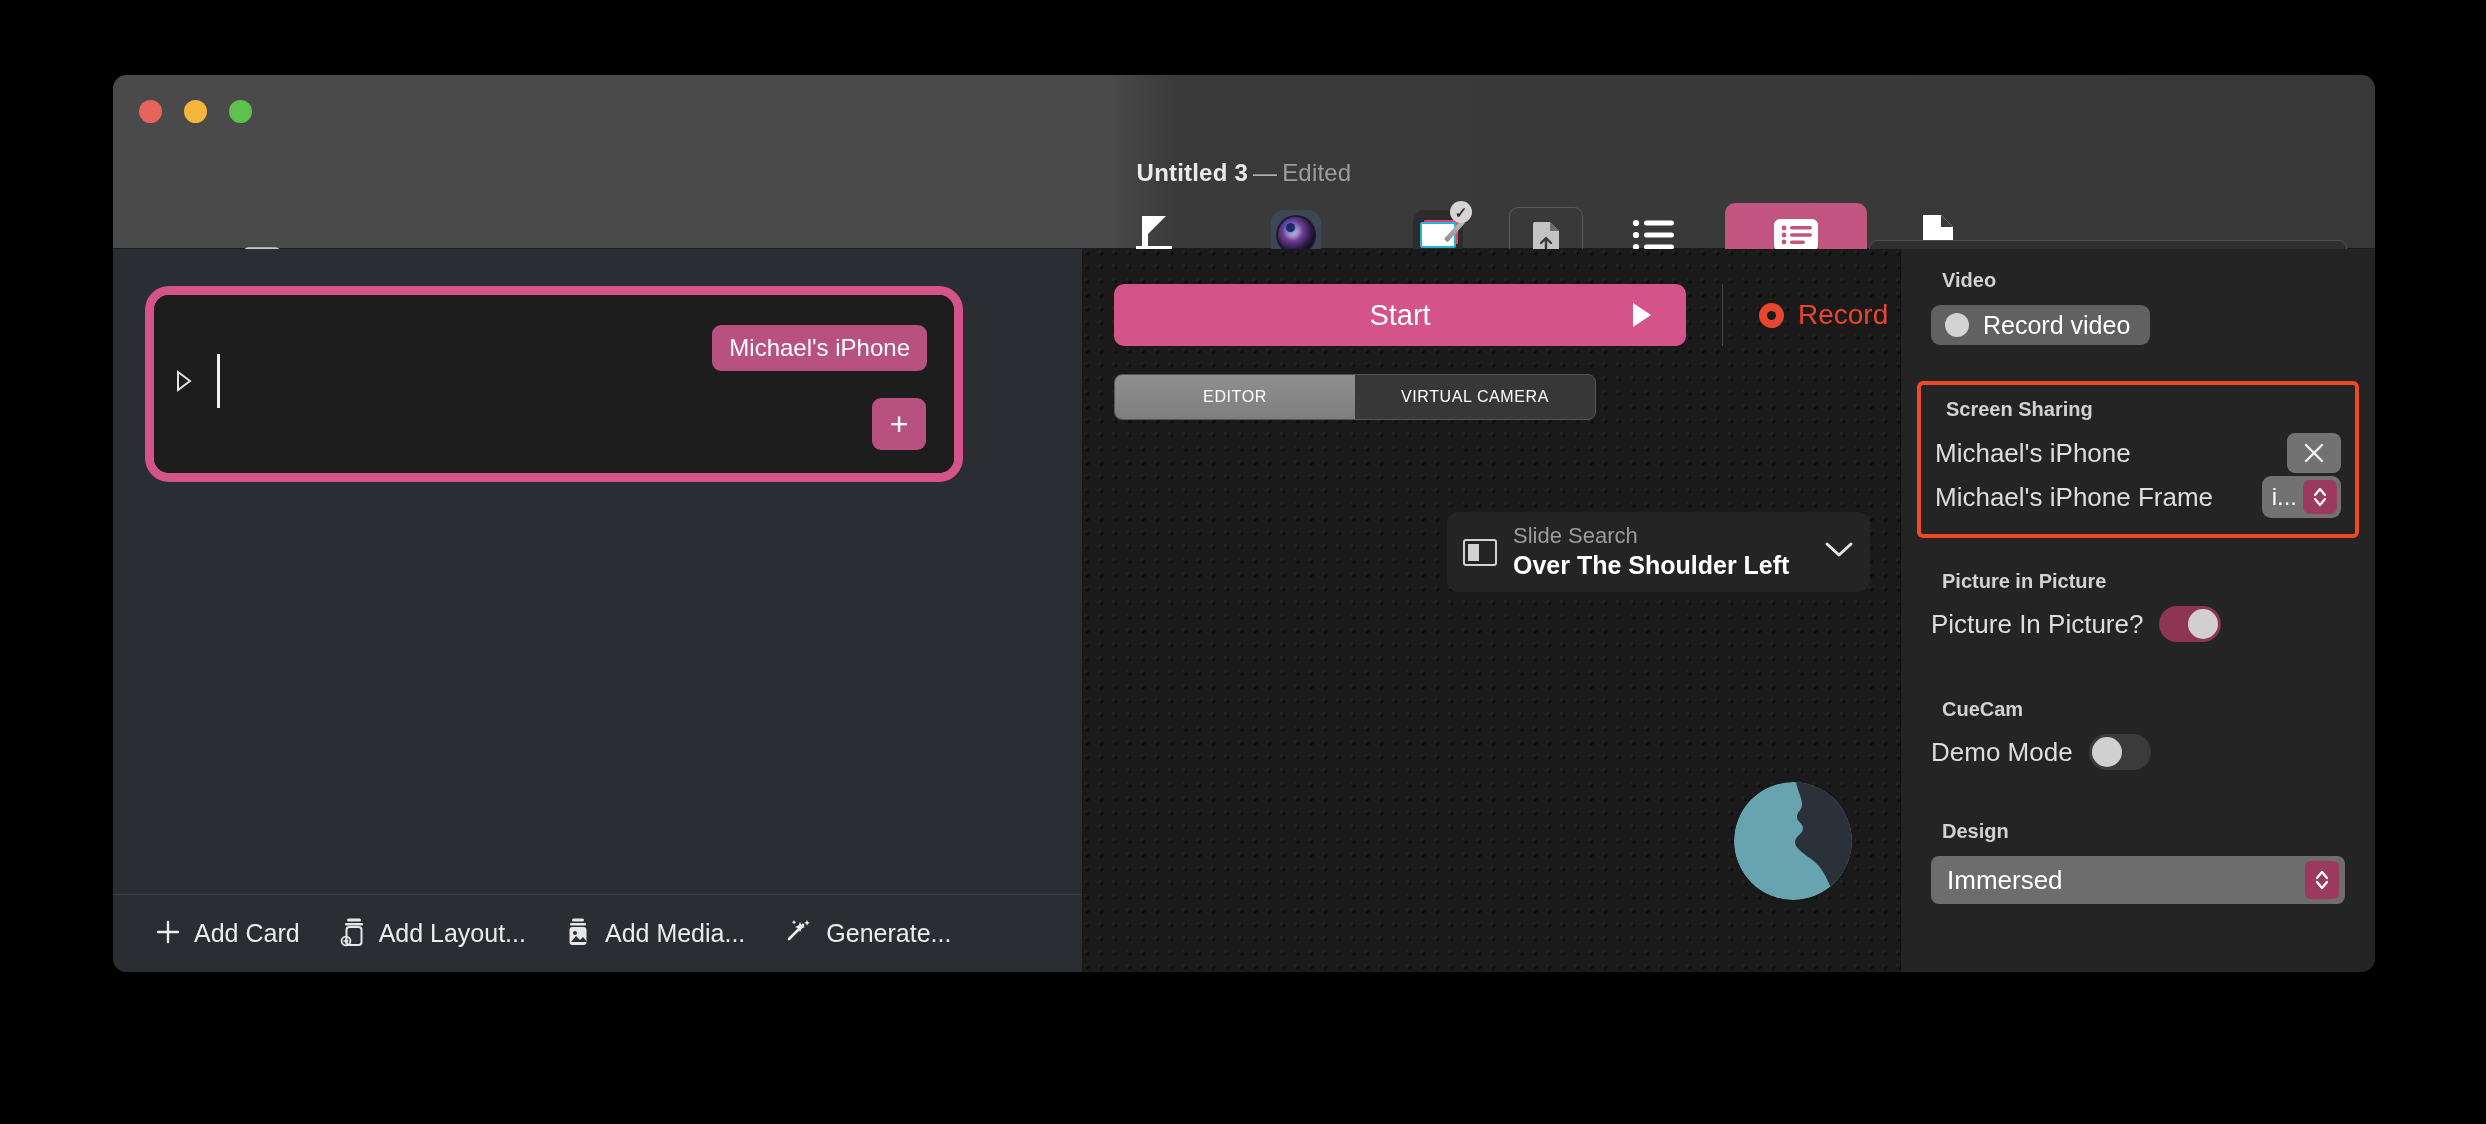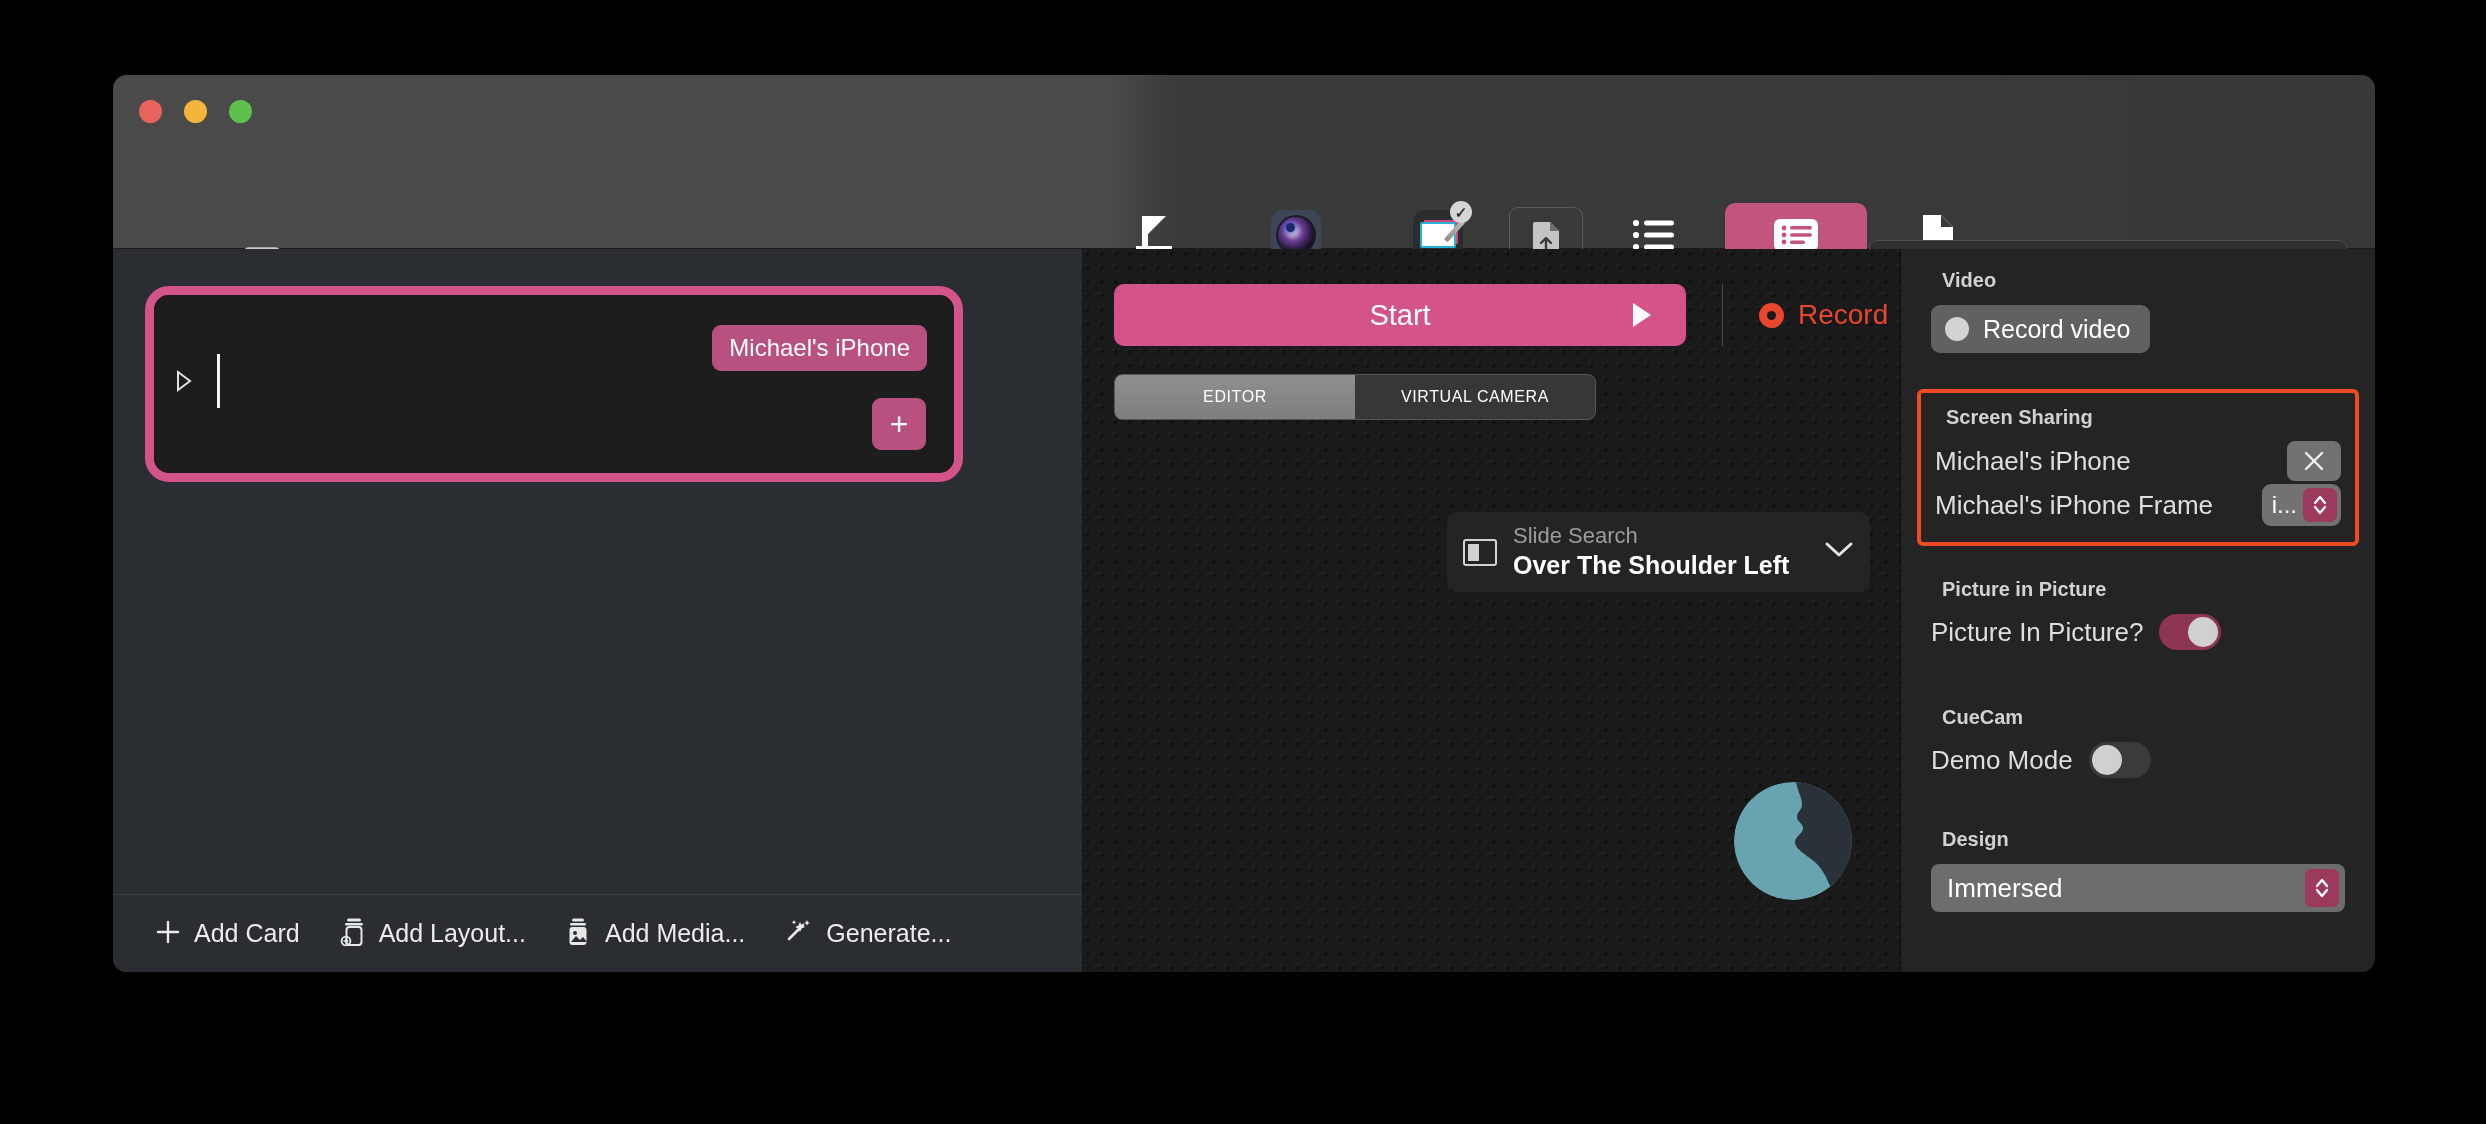--- a/index.html
+++ b/index.html
@@ -312,21 +312,21 @@
     color: #d2d2d2; font-size: 20px; font-weight: bold;
     margin-bottom: 13px;
     margin-left: 11px;
   }
   .insp-row { display: flex; align-items: center; gap: 16px; }
   .insp-label { color: #dedede; font-size: 26px; }
 
   #record-video-btn {
     background: #616161;
     border-radius: 9px;
-    height: 48px;
+    height: 40px;
     display: inline-flex; align-items: center; gap: 14px;
     padding: 0 20px 0 14px;
   }
   #record-video-btn .rv-dot {
     width: 24px; height: 24px; border-radius: 50%; background: #d3d3d3;
   }
   #record-video-btn .rv-label { color: #ffffff; font-size: 25px; }
 
   #screen-sharing-group {
     border: 4px solid #f04a24;
@@ -406,20 +406,23 @@
     <div id="sidebar-toggle">
       <svg width="38" height="30" viewBox="0 0 38 30">
         <rect x="1.5" y="1.5" width="35" height="27" rx="4" fill="none" stroke="#c9c9c9" stroke-width="2.4"></rect>
         <line x1="14" y1="2" x2="14" y2="28" stroke="#c9c9c9" stroke-width="2.2"></line>
         <rect x="5" y="8" width="5" height="2.4" fill="#c9c9c9"></rect>
         <rect x="5" y="13.6" width="5" height="2.4" fill="#c9c9c9"></rect>
         <rect x="5" y="19.2" width="5" height="2.4" fill="#c9c9c9"></rect>
       </svg>
     </div>
 
+    <div id="doc-title">
+      <span class="name">Untitled 3</span><span class="dash">—</span><span class="state">Edited</span>
+    </div>
 
     <div id="toolbar">
 
       <div class="tb-item">
         <span class="tb-glyph">
           <svg width="48" height="46" viewBox="0 0 48 46">
             <path d="M12 4 L36 4 L18 22 L12 22 Z" fill="#ffffff"></path>
             <rect x="12" y="22" width="6" height="12" fill="#ffffff"></rect>
             <rect x="6" y="34" width="36" height="5" fill="#ffffff"></rect>
             <rect x="10" y="39" width="12" height="4" fill="#ffffff"></rect>

